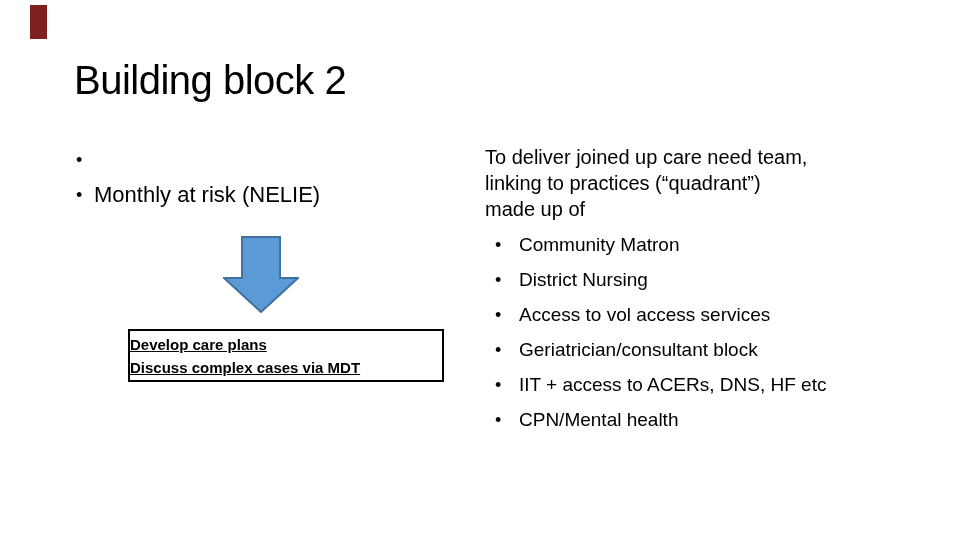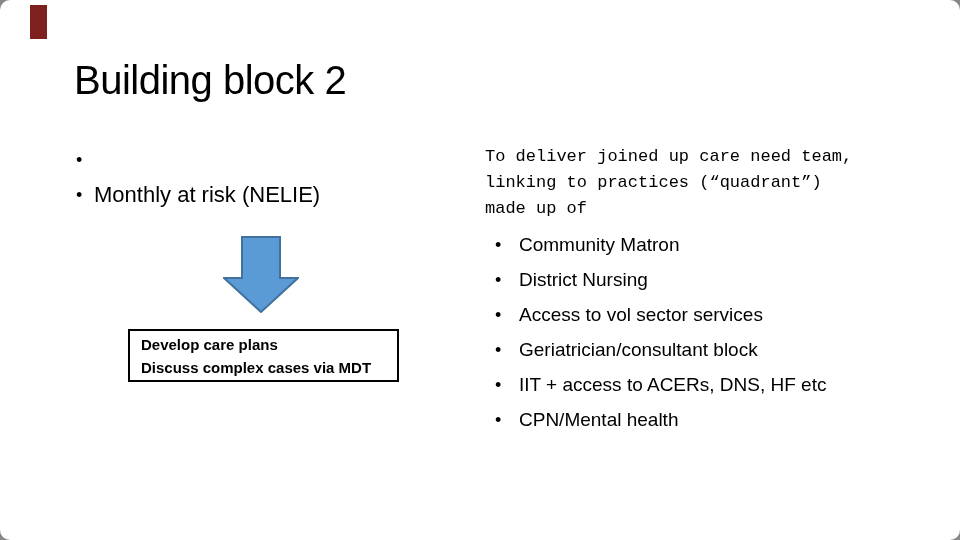--- a/index.html
+++ b/index.html
@@ -5,21 +5,20 @@
   * { margin: 0; padding: 0; box-sizing: border-box; }
   html, body { background: #888; }
   .slide {
     position: relative;
     width: 960px;
     height: 540px;
     background: #ffffff;
     overflow: hidden;
     font-family: "Liberation Sans", sans-serif;
     color: #000000;
-    border-radius: 10px;
   }
   .corner-mark {
     position: absolute;
     left: 30px;
     top: 5px;
     width: 17px;
     height: 34px;
     background: #7E2020;
   }
   .slide-title {
@@ -58,46 +57,45 @@
     position: absolute;
     left: 223px;
     top: 236px;
     width: 76px;
     height: 77px;
   }
   .process-box {
     position: absolute;
     left: 128px;
     top: 329px;
-    width: 271px;
+    width: 316px;
     height: 53px;
     border: 2px solid #000000;
     background: #ffffff;
     display: flex;
     flex-direction: column;
     justify-content: center;
-    padding-left: 11px;
+    text-decoration: underline;
   }
   .process-box .box-line {
     font-size: 15px;
     font-weight: 600;
     line-height: 23px;
     white-space: nowrap;
   }
   .right-panel {
     position: absolute;
     left: 485px;
     top: 144px;
     width: 430px;
   }
   .intro-line {
-    font-size: 17px;
+    font-size: 20px;
     line-height: 26px;
     white-space: nowrap;
-    font-family: Liberation Mono, monospace;
   }
   .right-list {
     list-style: none;
     margin-top: 5px;
     padding-left: 10px;
   }
   .right-list li {
     display: flex;
     align-items: center;
     height: 35px;
@@ -144,21 +142,21 @@
       <li>
         <span class="bullet-dot"></span>
         <span class="bullet-text">Community Matron</span>
       </li>
       <li>
         <span class="bullet-dot"></span>
         <span class="bullet-text">District Nursing</span>
       </li>
       <li>
         <span class="bullet-dot"></span>
-        <span class="bullet-text">Access to vol sector services</span>
+        <span class="bullet-text">Access to vol access services</span>
       </li>
       <li>
         <span class="bullet-dot"></span>
         <span class="bullet-text">Geriatrician/consultant block</span>
       </li>
       <li>
         <span class="bullet-dot"></span>
         <span class="bullet-text">IIT + access to ACERs, DNS, HF etc</span>
       </li>
       <li>

